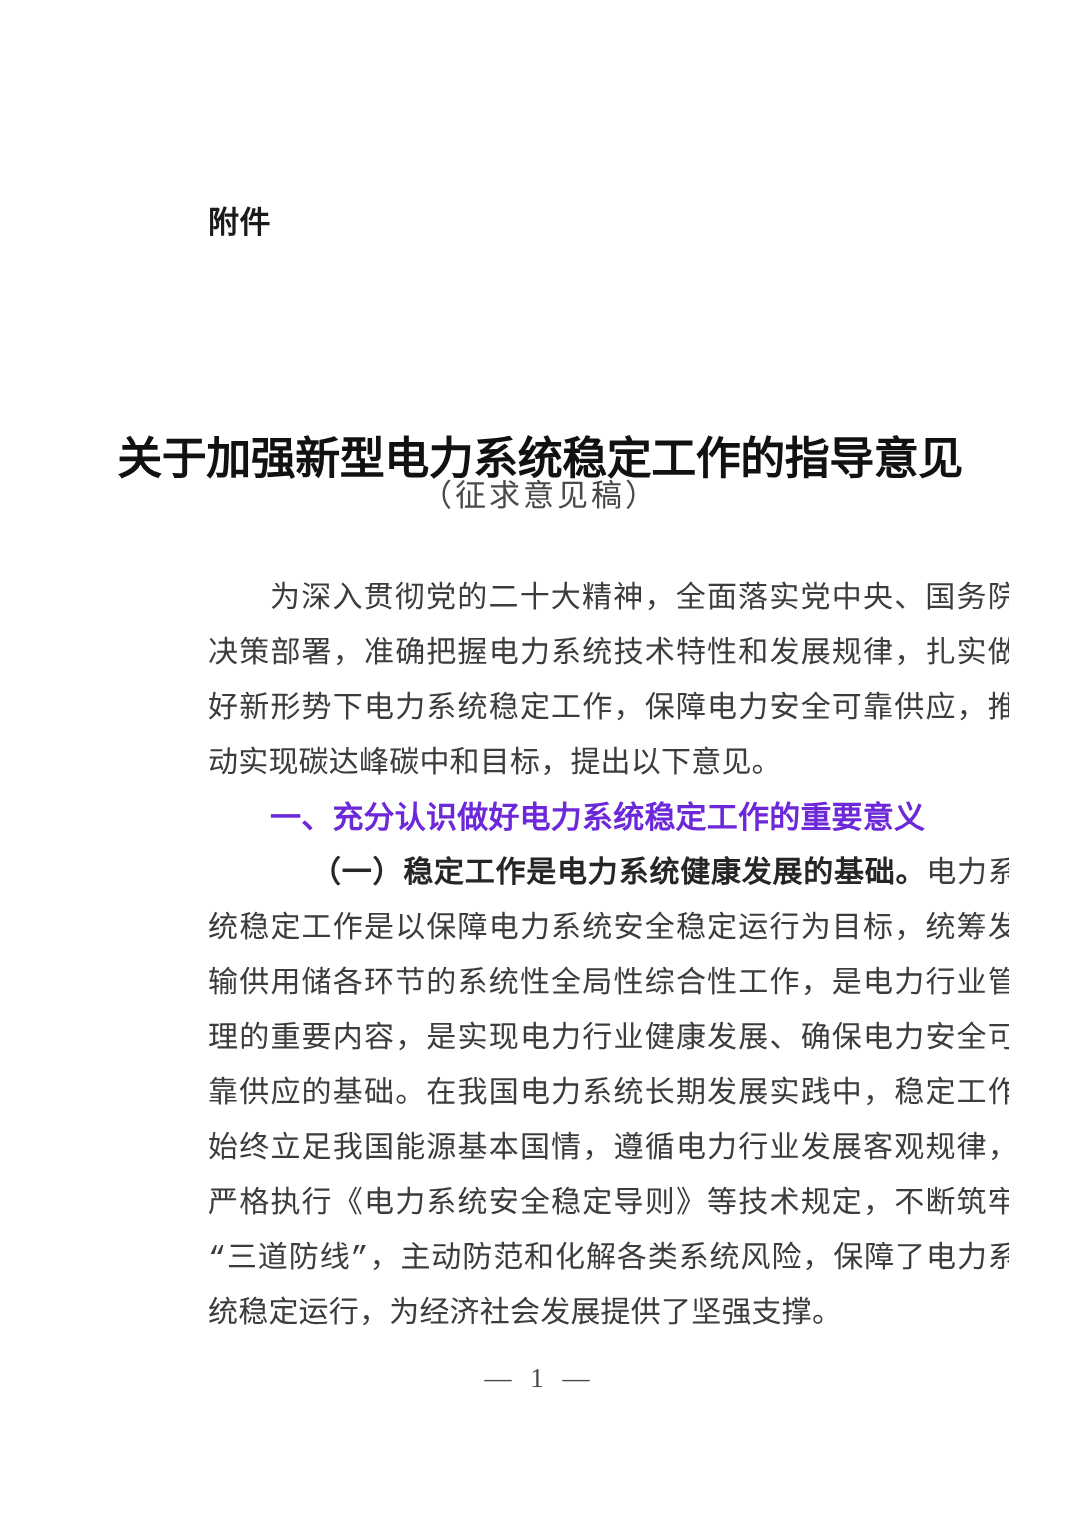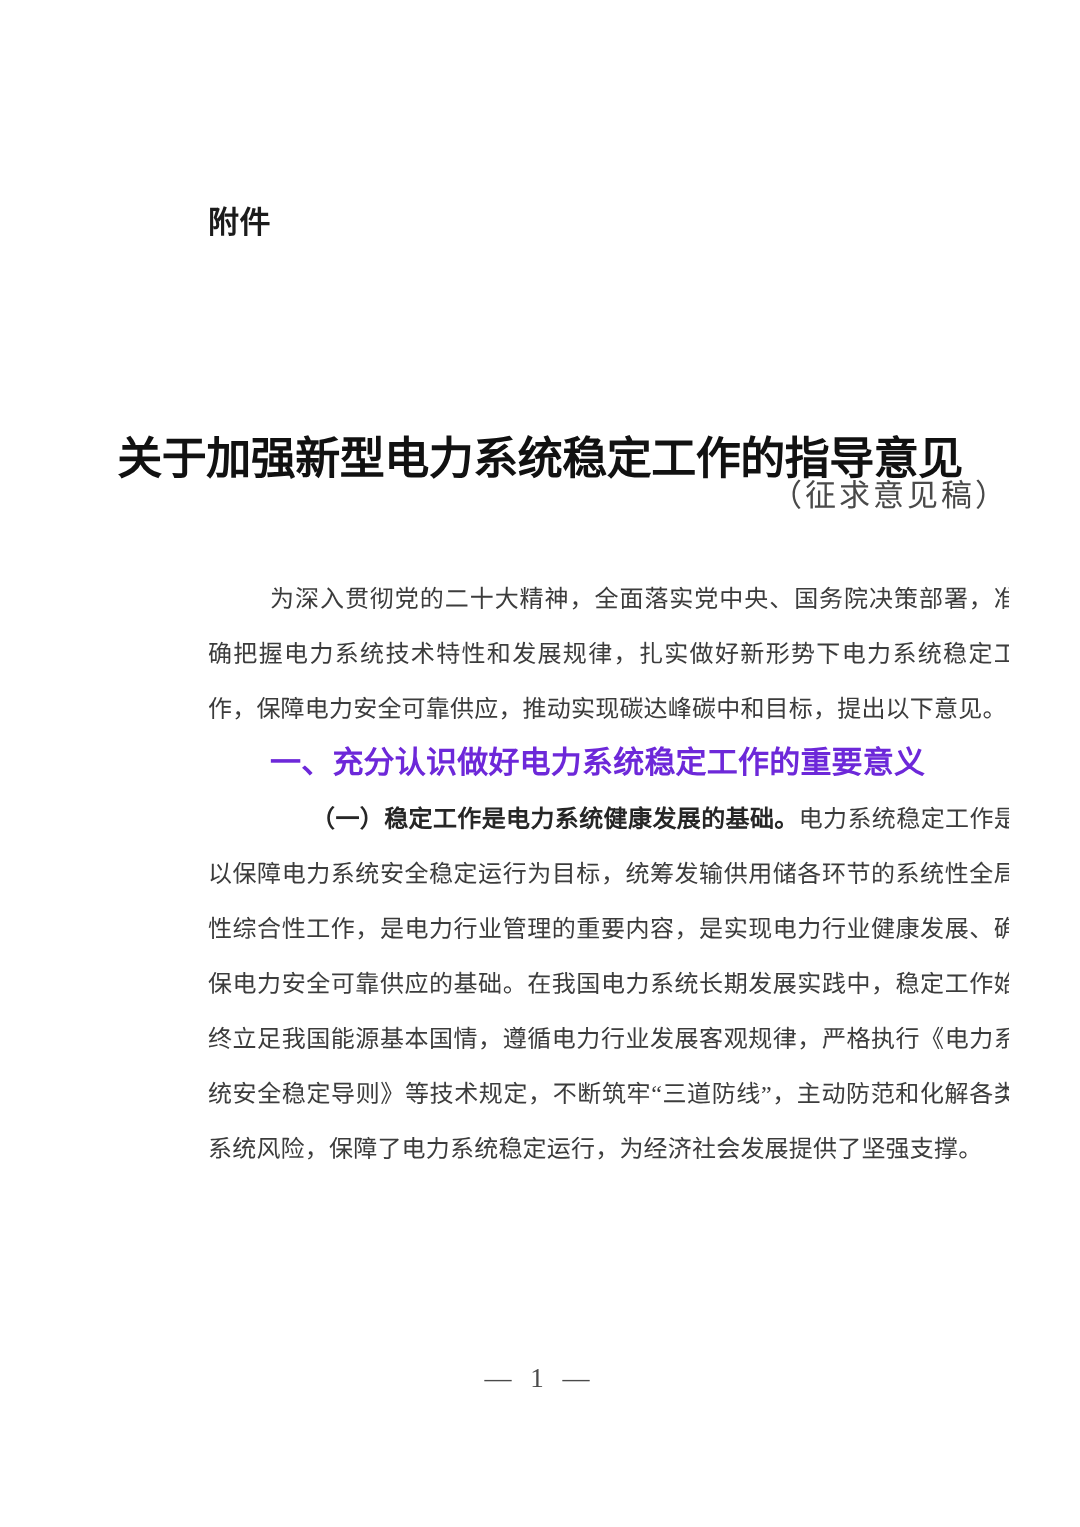--- a/index.html
+++ b/index.html
@@ -49,43 +49,43 @@
     letter-spacing: -0.5px;
     white-space: nowrap;
   }
 
   
   .doc-subtitle {
     position: absolute;
     left: 0;
     right: 0;
     top: 474px;
-    text-align: right;
+    text-align: center;
     font-family: "Liberation Serif", "DejaVu Serif", serif;
     font-weight: 400;
     font-size: 31px;
     line-height: 44px;
     color: #4a4a4a;
     letter-spacing: 3px;
     white-space: nowrap;
   }
 
   
   .body-block {
     position: absolute;
     left: 137px;
     top: 572px;
     width: 810px;
   }
 
   .para {
     margin: 0;
-    font-family: Liberation Serif, serif;
+    font-family: Liberation Mono, monospace;
     font-weight: 400;
-    font-size: 24px;
+    font-size: 30px;
     line-height: 55px;
     color: #3c3c3c;
     text-align: justify;
     text-justify: inter-ideograph;
     text-indent: 62px;
     letter-spacing: 0.2px;
   }
 
   
   .section-heading {

